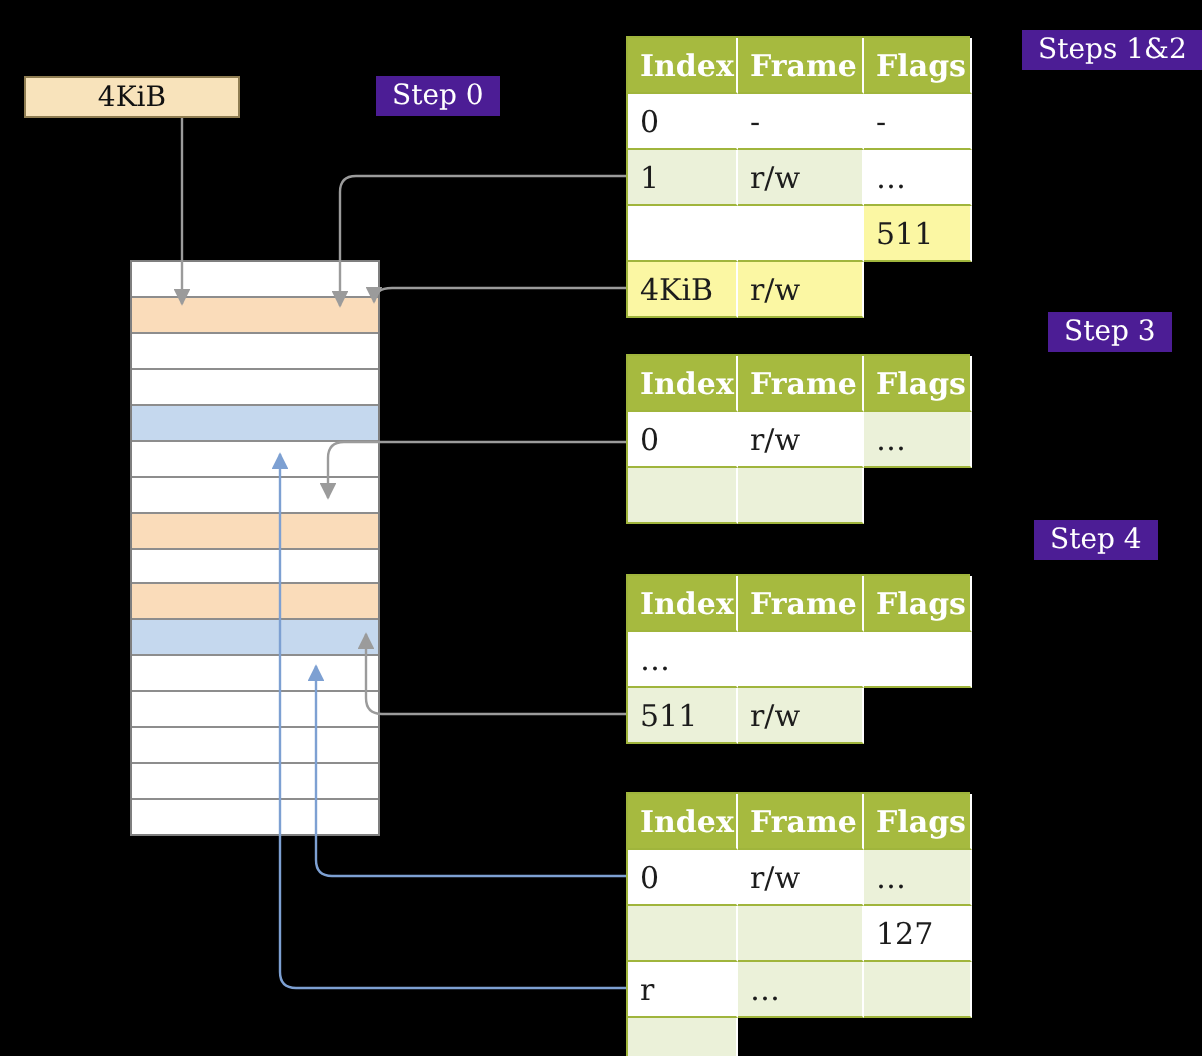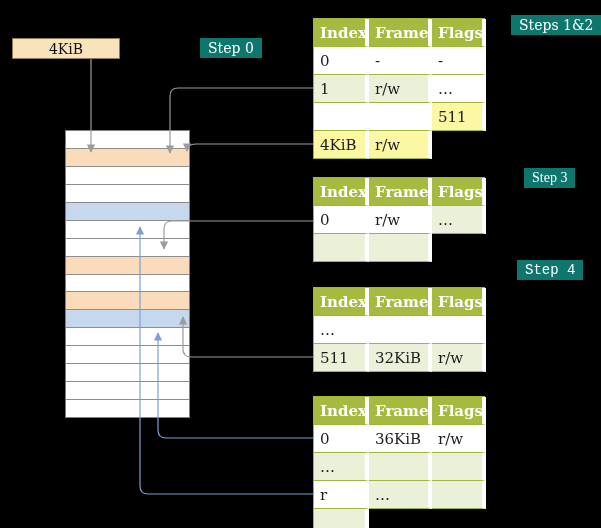--- a/index.html
+++ b/index.html
@@ -4,39 +4,39 @@
 <style>
   * { margin:0; padding:0; box-sizing:border-box; }
   html,body { background:#000; }
   body { font-family:"DejaVu Serif", serif; }
   .stage { position:relative; width:601px; height:528px; background:#000; overflow:hidden; }
 
   .frame-box { position:absolute; left:12px; top:38px; width:108px; height:21px;
     background:#f8e3bb; border:1px solid #8f7d52; color:#111; font-size:14px;
     display:flex; align-items:center; justify-content:center; }
 
-  .badge { position:absolute; background:#0f766e; color:#fff; font-size:14px;
+  .badge { position:absolute; background:#4c1d95; color:#fff; font-size:14px;
     height:20px; padding:1px 8px; display:flex; align-items:center; white-space:nowrap; }
-  .badge-step0  { left:200px; top:38px; }
+  .badge-step0  { left:188px; top:38px; }
   .badge-steps12{ left:511px; top:15px; }
-  .badge-step3  { left:524px; top:168px;font-family:Liberation Serif, serif; }
-  .badge-step4  { left:517px; top:260px;font-family:Liberation Mono, monospace; }
+  .badge-step3  { left:524px; top:156px; }
+  .badge-step4  { left:517px; top:260px; }
 
   .memcol { position:absolute; left:65px; top:130px; width:125px; height:288px;
     background:#fff; border:1px solid #7f7f7f; display:flex; flex-direction:column; }
   .mem-row { flex:1; background:#fff; }
   .mem-row + .mem-row { border-top:1px solid #8d8d8d; }
   .mem-row[data-kind="pagetable"] { background:#fadcba; }
   .mem-row[data-kind="mapped"]    { background:#c5d8ee; }
 
   .ptable { position:absolute; left:313px; width:172px; display:grid;
     grid-template-columns:55px 63px 54px; grid-auto-rows:28px;
     border-top:1px solid #a0b53c; border-left:1px solid #a0b53c; }
   .pt-0 { top:18px; }  .pt-1 { top:177px; }  .pt-2 { top:287px; }  .pt-3 { top:396px; }
-  .cell { border-right:4px solid #ffffff; border-bottom:1px solid #a0b53c;
+  .cell { border-right:1px solid #ffffff; border-bottom:1px solid #a0b53c;
     font-size:15px; color:#1c1c1c; background:#fff;
     display:flex; align-items:center; padding-left:6px; overflow:hidden; }
   .cell.head { background:#a6ba3f; color:#fff; font-weight:bold; }
   .cell.alt  { background:#ebf1d9; }
   .cell.hl   { background:#fbf7a3; }
 
   .arrows { position:absolute; left:0; top:0; pointer-events:none; }
   .ga { stroke:#9b9b9b; stroke-width:1.2; fill:none; }
   .ba { stroke:#7da0d2; stroke-width:1.2; fill:none; }
 </style>
@@ -100,34 +100,33 @@
   </div>
 
   <div class="ptable pt-2">
     <div class="cell head">Index</div>
     <div class="cell head">Frame</div>
     <div class="cell head">Flags</div>
     <div class="cell">…</div>
     <div class="cell"></div>
     <div class="cell"></div>
     <div class="cell alt">511</div>
-    <div class="cell alt">32KiB</div>
     <div class="cell alt">r/w</div>
   </div>
 
   <div class="ptable pt-3">
     <div class="cell head">Index</div>
     <div class="cell head">Frame</div>
     <div class="cell head">Flags</div>
     <div class="cell">0</div>
-    <div class="cell">36KiB</div>
     <div class="cell">r/w</div>
     <div class="cell alt">…</div>
     <div class="cell alt"></div>
     <div class="cell alt"></div>
+    <div class="cell">127</div>
     <div class="cell">r</div>
     <div class="cell alt">…</div>
     <div class="cell alt"></div>
     <div class="cell alt"></div>
   </div>
 
   <svg class="arrows" width="601" height="528" viewBox="0 0 601 528">
     <defs>
       <marker id="mg" viewBox="0 0 10 10" refX="9" refY="5" markerWidth="7" markerHeight="7" orient="auto">
         <path d="M0,0 L10,5 L0,10 z" fill="#9b9b9b"></path>

